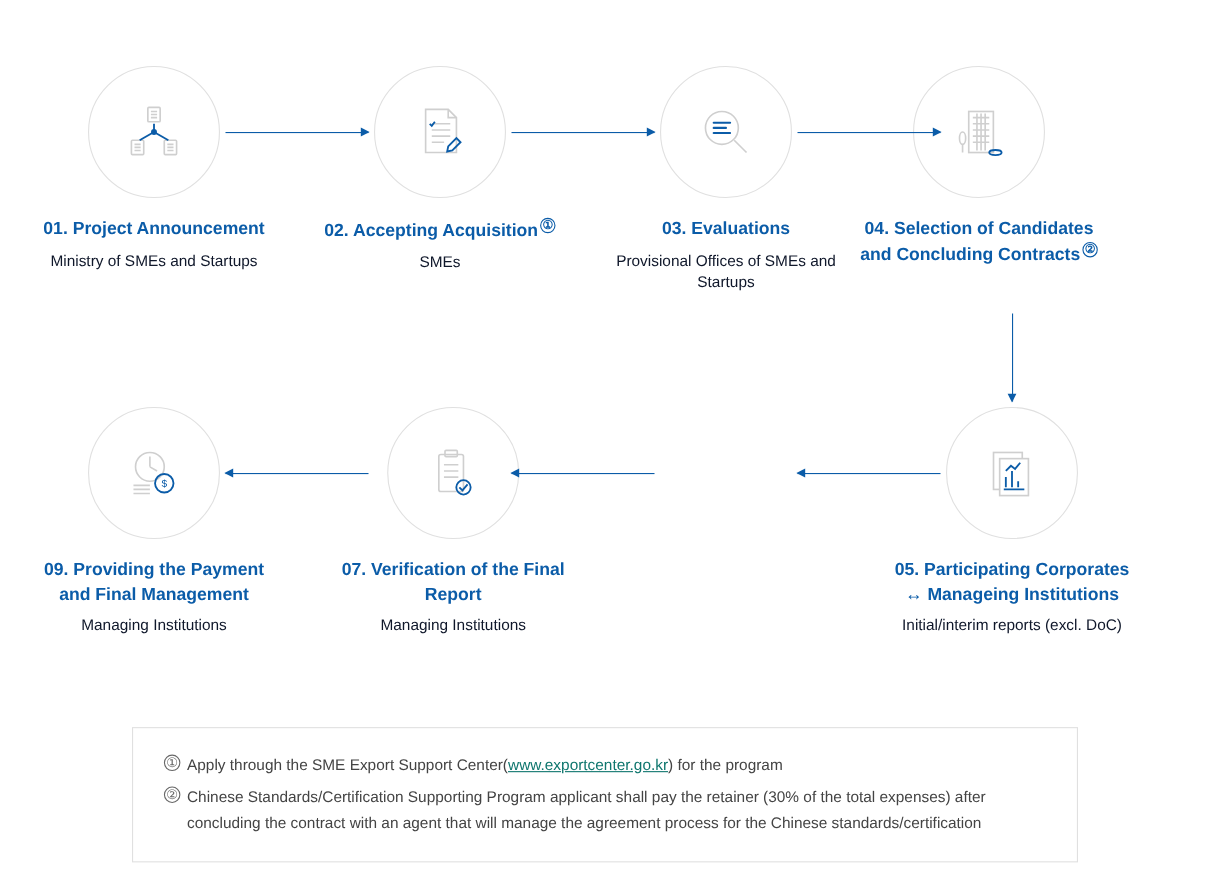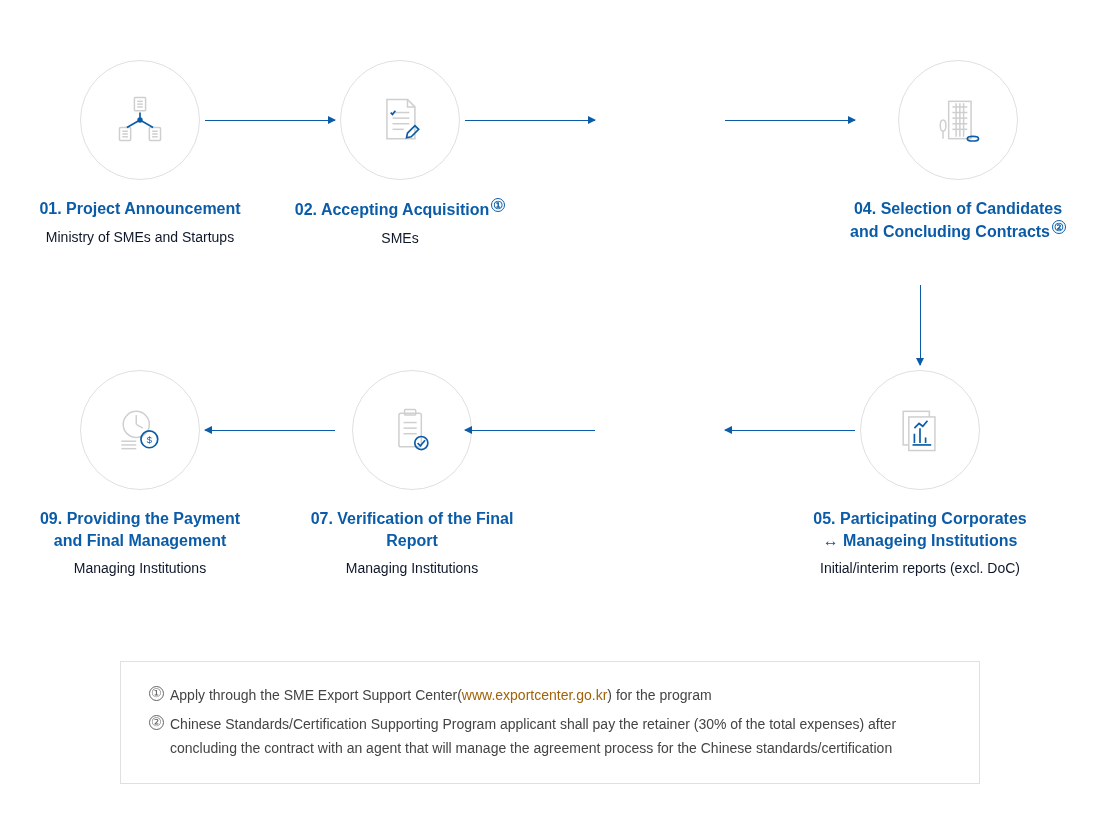--- a/index.html
+++ b/index.html
@@ -113,21 +113,21 @@
     padding: 22px 28px;
     font-size: 14px;
     color: #444;
     line-height: 1.7;
   }
   .note-row {
     display: flex;
     margin-bottom: 6px;
   }
   .note-row:last-child { margin-bottom: 0; }
-  .link { color: #a16207; }
+  .link { color: #0f766e; text-decoration: underline; }
   .icon-svg { width: 56px; height: 56px; }
 </style>
 </head>
 <body>
 
 <div class="diagram">
 
   <div class="step" style="left:30px; top:60px;">
     <div class="circle">
       <svg class="icon-svg" viewBox="0 0 60 60">
@@ -171,22 +171,39 @@
         <g fill="none" stroke="#0b5ca8" stroke-width="1.8">
           <path d="M20 22 l2 2 l3 -4"></path>
           <path d="M38 44 l8 -8 l4 4 l-8 8 l-5 1 z"></path>
         </g>
       </svg>
     </div>
     <div class="step-title"><span>02.</span> <span>Accepting Acquisition</span><span class="sup">①</span></div>
     <div class="step-sub">SMEs</div>
   </div>
 
-
-  <div class="step" style="left:848px; top:60px;">
+  <div class="step" style="left:550px; top:60px;">
+    <div class="circle">
+      <svg class="icon-svg" viewBox="0 0 60 60">
+        <g fill="none" stroke="#cfcfcf" stroke-width="1.6">
+          <circle cx="26" cy="26" r="16"></circle>
+            <line x1="38" y1="38" x2="50" y2="50"></line>
+        </g>
+        <g stroke="#0b5ca8" stroke-width="2" stroke-linecap="round">
+          <line x1="18" y1="21" x2="34" y2="21"></line>
+            <line x1="18" y1="26" x2="30" y2="26"></line>
+            <line x1="18" y1="31" x2="34" y2="31"></line>
+        </g>
+      </svg>
+    </div>
+    <div class="step-title"><span>03.</span> <span>Evaluations</span></div>
+    <div class="step-sub">Provisional Offices of SMEs and Startups</div>
+  </div>
+
+  <div class="step" style="left:780px; top:60px;">
     <div class="circle">
       <svg class="icon-svg" viewBox="0 0 60 60">
         <g fill="none" stroke="#cfcfcf" stroke-width="1.6">
           <rect x="20" y="10" width="24" height="40"></rect>
           <line x1="24" y1="16" x2="40" y2="16"></line>
             <line x1="24" y1="22" x2="40" y2="22"></line>
             <line x1="24" y1="28" x2="40" y2="28"></line>
             <line x1="24" y1="34" x2="40" y2="34"></line>
             <line x1="24" y1="40" x2="40" y2="40"></line>
           <line x1="28" y1="12" x2="28" y2="48"></line>

